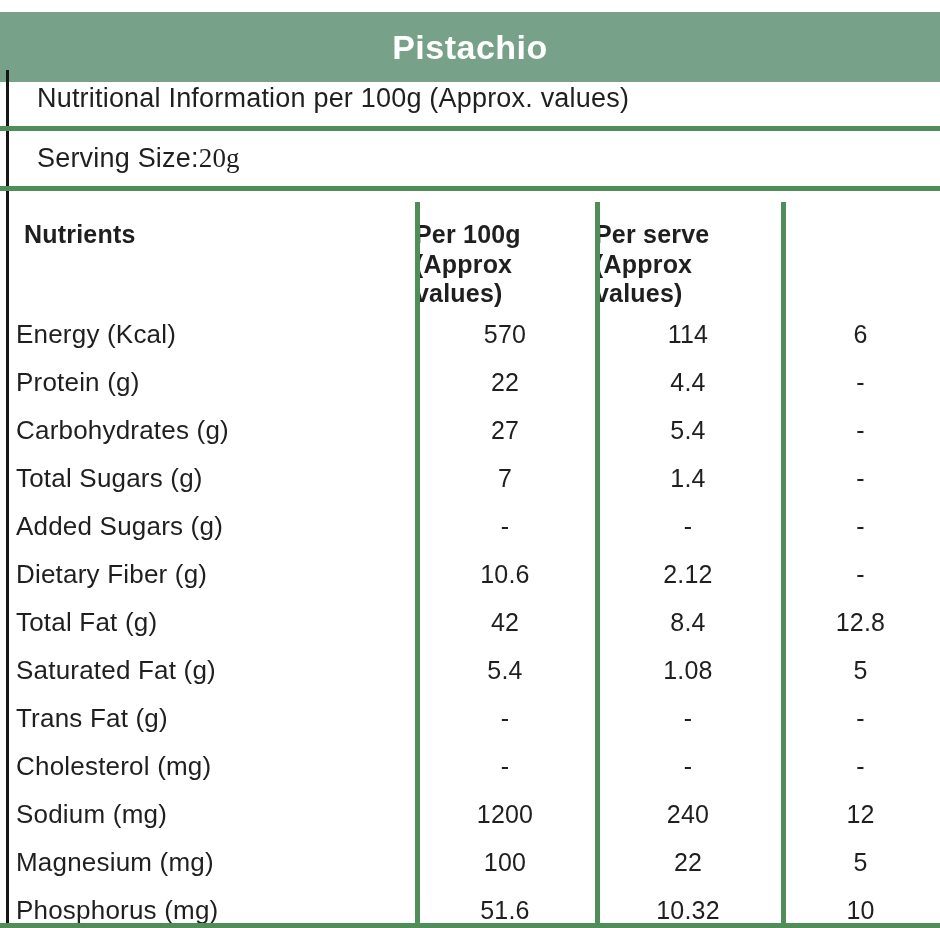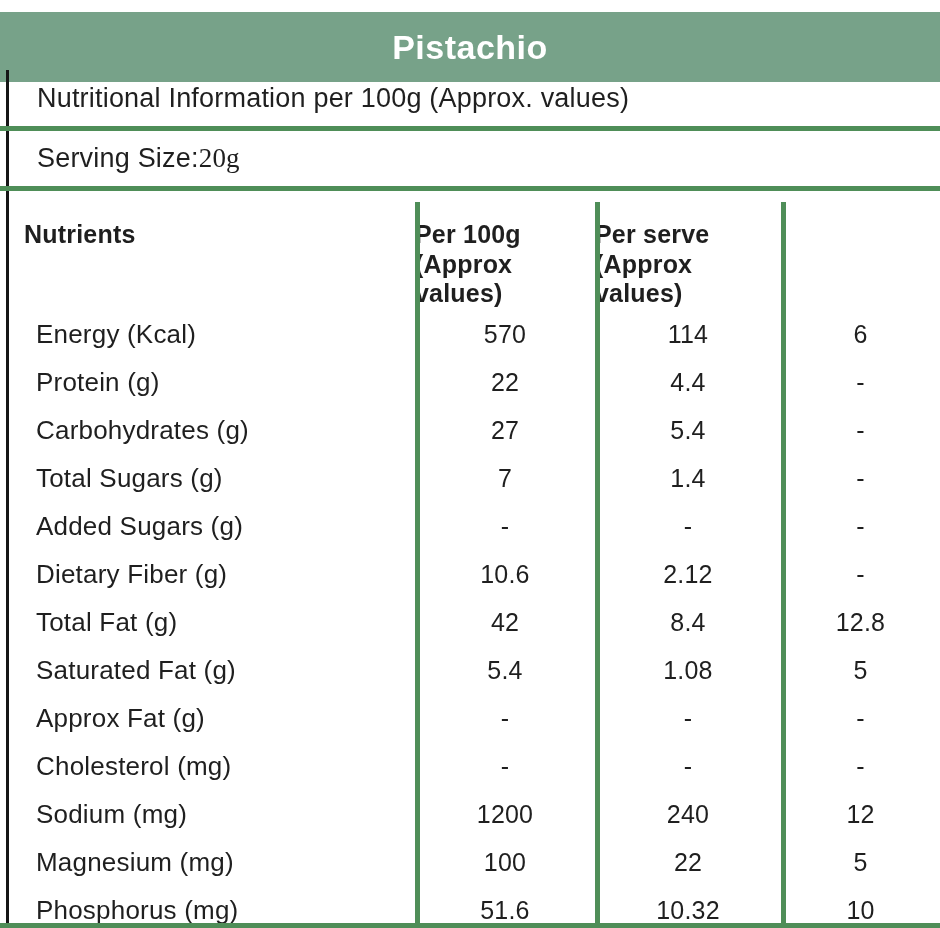--- a/index.html
+++ b/index.html
@@ -59,21 +59,21 @@
     grid-template-columns:415px 180px 186px 159px;
   }
   .thead{height:108px;padding-top:18px;box-sizing:border-box;}
   .th{
     font-weight:bold;font-size:25px;line-height:1.18;
     text-align:left;white-space:pre-line;letter-spacing:.2px;
   }
   .th.first{text-align:left;padding-left:24px;}
   .tr{height:48px;align-items:center;}
   .td{font-size:25px;text-align:center;letter-spacing:.2px;}
-  .td.first{text-align:left;padding-left:36px;font-size:26px;}
+  .td.first{text-align:left;padding-left:16px;font-size:26px;}
 </style>
 </head>
 <body>
 
 <div class="page">
 
   <header class="title-bar">
     <h1>Pistachio</h1>
   </header>
 
@@ -150,21 +150,21 @@
           <div class="td">8.4</div>
           <div class="td">12.8</div>
         </div>
         <div class="tr">
           <div class="td first">Saturated Fat (g)</div>
           <div class="td">5.4</div>
           <div class="td">1.08</div>
           <div class="td">5</div>
         </div>
         <div class="tr">
-          <div class="td first">Approx Fat (g)</div>
+          <div class="td first">Trans Fat (g)</div>
           <div class="td">-</div>
           <div class="td">-</div>
           <div class="td">-</div>
         </div>
         <div class="tr">
           <div class="td first">Cholesterol (mg)</div>
           <div class="td">-</div>
           <div class="td">-</div>
           <div class="td">-</div>
         </div>

